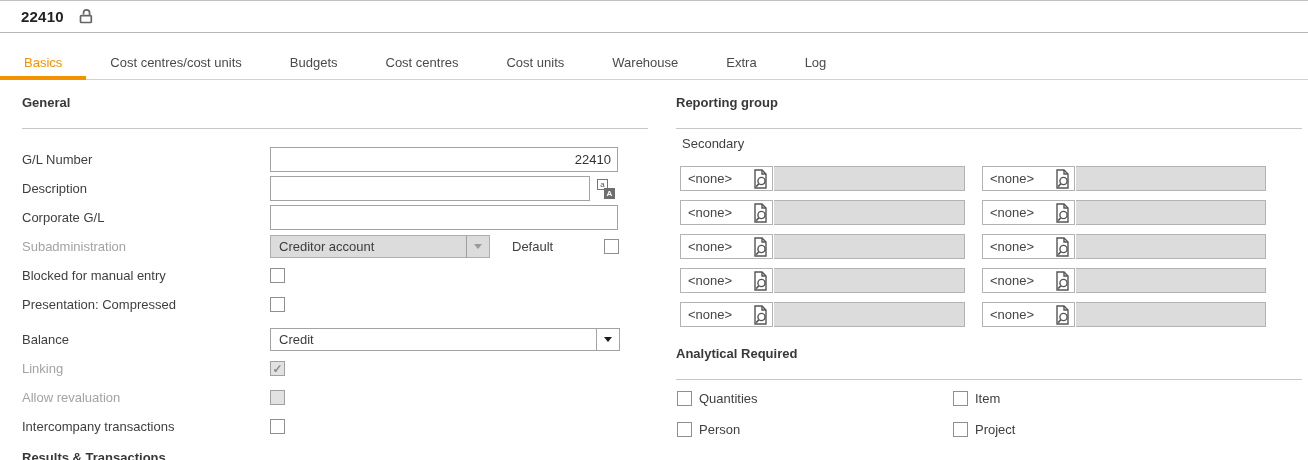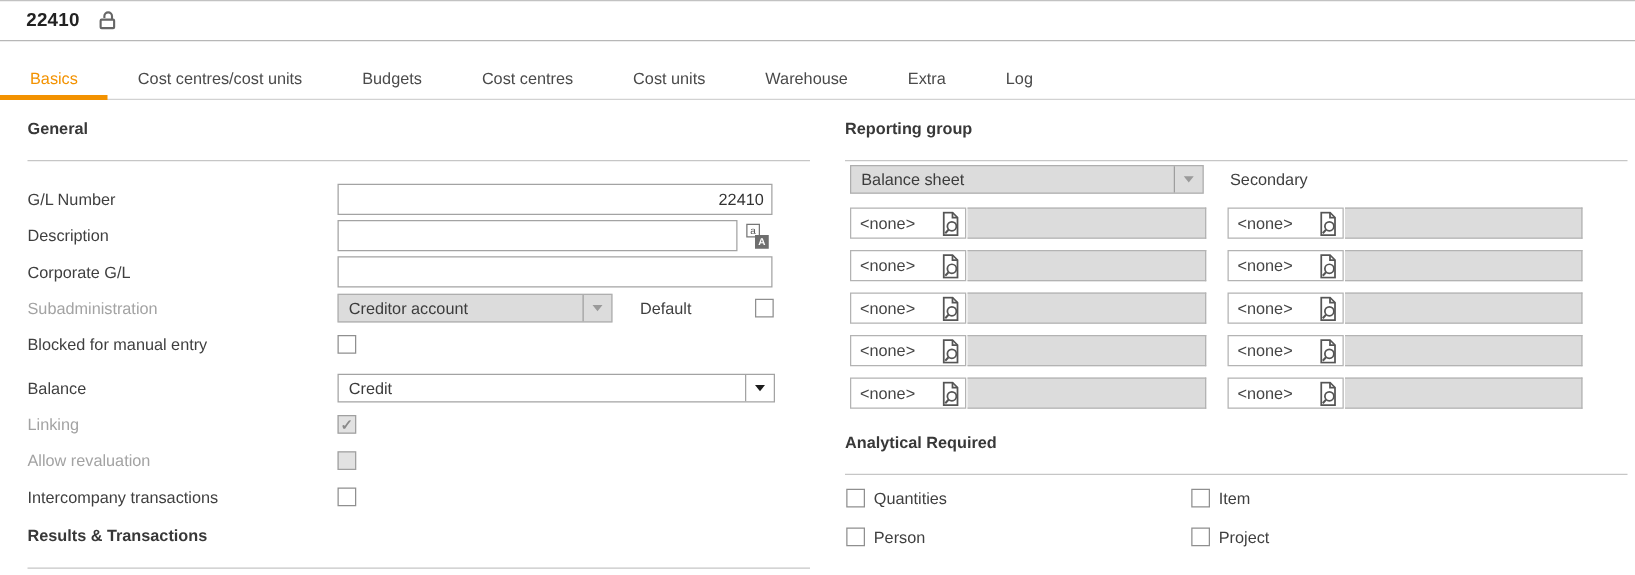--- a/index.html
+++ b/index.html
@@ -160,20 +160,26 @@
         </span>
       </div>
 
       <div class="frow">
         <span class="flabel">Blocked for manual entry</span>
         <span class="fcell">
             <span class="cb"></span>
           </span>
       </div>
 
+      <div class="frow">
+        <span class="flabel">Presentation: Compressed</span>
+        <span class="fcell">
+            <span class="cb"></span>
+          </span>
+      </div>
 
       <div class="frow sp">
         <span class="flabel">Balance</span>
         <span class="fcell">
           <span class="select w350">
             <span class="val">Credit</span>
             <span class="arr"></span>
           </span>
         </span>
       </div>
@@ -207,24 +213,20 @@
         <span class="c2">Credit</span>
         <span class="c3">Balance</span>
       </div>
     </div>
   </div>
 
   <div class="col-right">
     <div class="section-h">Reporting group</div>
 
     <div class="rg-grid rg-head-row">
-      <span class="select disabled w283">
-        <span class="val">Balance sheet</span>
-        <span class="arr"></span>
-      </span>
       <span class="sec-lbl">Secondary</span>
     </div>
 
     <div class="rg-grid">
 
       <span class="lkrow">
         <span class="lkbox">
           <span class="none">&lt;none&gt;</span>
           <svg width="17" height="20" viewBox="0 0 17 20">
               <path d="M3 1 h7 l4 4 v14 h-11 z" fill="#fff" stroke="#555" stroke-width="1.4"></path>

